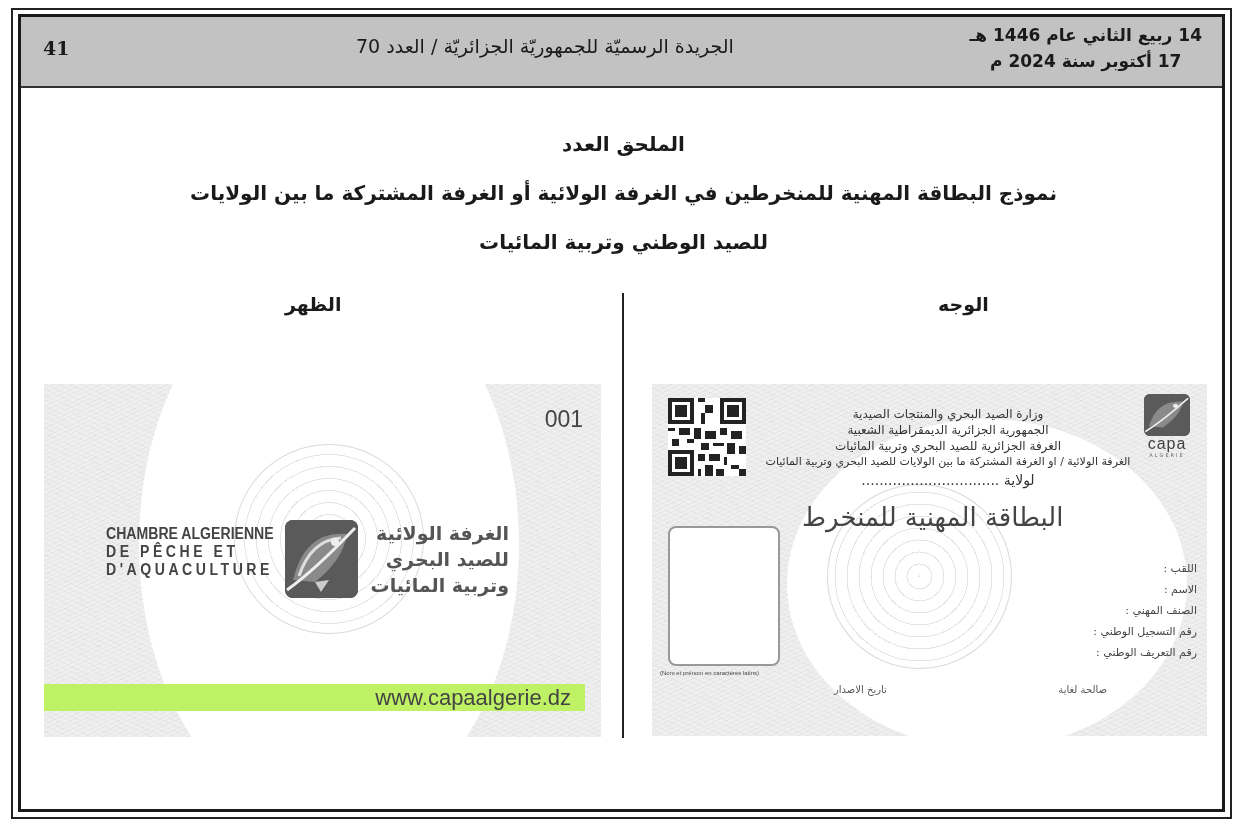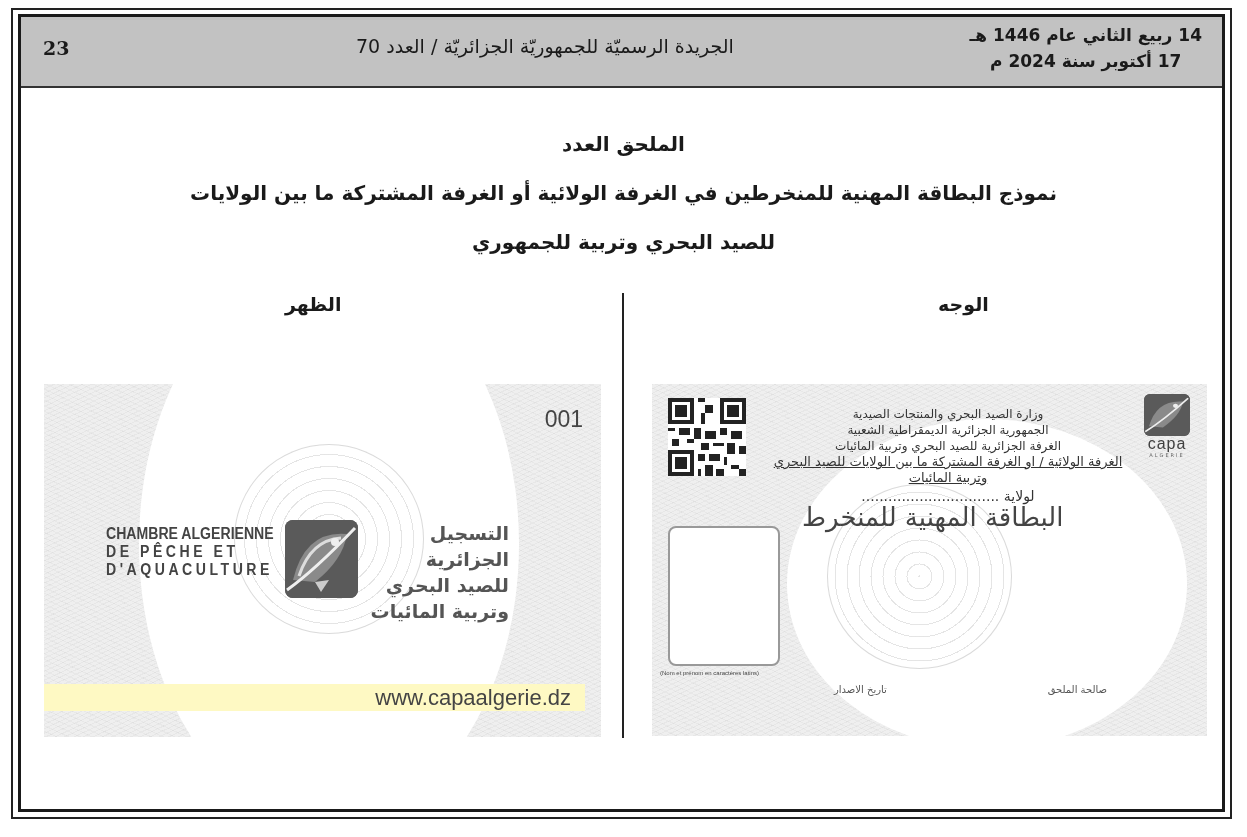--- a/index.html
+++ b/index.html
@@ -43,60 +43,60 @@
   .card-back .lens { left: 95px; top: -120px; width: 380px; height: 560px; transform: rotate(0deg); }
   .card-back .rosette { left: 190px; top: 60px; width: 190px; height: 190px; }
   .serial { position: absolute; right: 18px; top: 22px; font-family: "Liberation Sans", sans-serif; font-size: 23px; color: #444; }
   .back-logo-fr { position: absolute; left: 62px; top: 141px; font-family: "Liberation Sans", sans-serif; font-weight: bold; font-size: 16px; line-height: 18px; color: #444; letter-spacing: 0px; transform: scaleX(0.88); transform-origin: left; }
   .back-logo-fr div:nth-child(2) { letter-spacing: 4px; }
   .back-logo-fr div:nth-child(3) { letter-spacing: 4px; }
   .fish-logo { position: absolute; background: #555; border-radius: 8px; overflow: hidden; }
   .fish-logo svg { width: 100%; height: 100%; display: block; }
   .back-fish { left: 241px; top: 136px; width: 73px; height: 78px; }
   .back-logo-ar { position: absolute; left: 325px; top: 136px; width: 140px; text-align: right; direction: rtl; font-weight: bold; font-size: 19px; line-height: 26px; color: #555; }
-  .web-band { position: absolute; left: 0; top: 300px; width: 541px; height: 27px; background: #fef9c3; }
+  .web-band { position: absolute; left: 0; top: 300px; width: 541px; height: 27px; background: #bef264; }
   .web-text { position: absolute; right: 14px; top: 0; font-family: "Liberation Sans", sans-serif; font-size: 22px; line-height: 27px; color: #444; }
 
   
   .card-front { left: 652px; top: 384px; width: 555px; height: 352px; }
   .card-front .lens { left: 135px; top: 35px; width: 400px; height: 330px; }
   .card-front .rosette { left: 175px; top: 100px; width: 185px; height: 185px; }
   .qr { position: absolute; left: 16px; top: 14px; width: 78px; height: 78px; }
   .front-header { position: absolute; left: 110px; top: 22px; width: 372px; text-align: center; direction: rtl; font-size: 12px; line-height: 16px; color: #333; }
-  .front-header .small { font-size: 13px; text-decoration: underline; }
+  .front-header .small { font-size: 11px; }
   .front-header .wilaya { font-size: 14px; margin-top: 2px; }
   .capa { position: absolute; right: 14px; top: 10px; width: 52px; text-align: center; }
   .capa .fish-logo { position: relative; width: 46px; height: 42px; margin: 0 auto; border-radius: 6px; }
   .capa-word { font-family: "Liberation Sans", sans-serif; font-size: 16px; color: #404040; line-height: 16px; letter-spacing: 1px; }
   .capa-sub { font-size: 5px; letter-spacing: 2px; color: #666; }
   .front-title { position: absolute; left: 150px; top: 118px; direction: rtl; font-size: 26px; color: #444; }
   .photo-box { position: absolute; left: 16px; top: 142px; width: 112px; height: 140px; border: 2px solid #999; border-radius: 8px; background: #fff; }
   .photo-caption { position: absolute; left: 8px; top: 286px; font-family: "Liberation Sans", sans-serif; font-size: 6px; color: #444; }
   .fields { position: absolute; right: 10px; top: 174px; text-align: right; direction: rtl; font-size: 11px; line-height: 21px; color: #444; }
   .issue-date { position: absolute; left: 182px; top: 300px; direction: rtl; font-size: 10px; color: #555; }
   .validity { position: absolute; right: 100px; top: 300px; direction: rtl; font-size: 10px; color: #555; }
 </style>
 </head>
 <body>
 
 <div class="frame-outer"></div>
 <div class="frame-inner"></div>
 
 <div class="header">
-  <span class="hdr-page">23</span>
+  <span class="hdr-page">41</span>
   <span class="hdr-title">الجريدة الرسميّة للجمهوريّة الجزائريّة / العدد 70</span>
   <div class="hdr-date">
     <div>14 ربيع الثاني عام 1446 هـ</div>
     <div>17 أكتوبر سنة 2024 م</div>
   </div>
 </div>
 
 <div class="annex-title t1">الملحق العدد</div>
 <div class="annex-title t2">نموذج البطاقة المهنية للمنخرطين في الغرفة الولائية أو الغرفة المشتركة ما بين الولايات</div>
-<div class="annex-title t3">للصيد البحري وتربية للجمهوري</div>
+<div class="annex-title t3">للصيد الوطني وتربية المائيات</div>
 
 <div class="side-label lbl-back">الظهر</div>
 <div class="side-label lbl-front">الوجه</div>
 <div class="divider"></div>
 
 <div class="card card-back">
   <div class="guilloche"></div>
   <div class="lens"></div>
   <div class="rosette"></div>
   <div class="serial">001</div>
@@ -109,21 +109,21 @@
     <svg viewBox="0 0 73 78">
       <rect width="73" height="78" fill="#5a5a5a"></rect>
       <path d="M8 60 Q20 10 62 14 Q58 40 30 62 Z" fill="#8a8a8a"></path>
       <path d="M14 56 Q26 20 56 18" stroke="#ddd" stroke-width="3" fill="none"></path>
       <circle cx="50" cy="22" r="4" fill="#eee"></circle>
       <path d="M30 62 L36 72 L44 60 Z" fill="#ccc"></path>
       <path d="M2 70 Q30 50 70 8" stroke="#eee" stroke-width="3" fill="none"></path>
     </svg>
   </div>
   <div class="back-logo-ar">
-    <div>التسجيل الجزائرية</div>
+    <div>الغرفة الولائية</div>
     <div>للصيد البحري</div>
     <div>وتربية المائيات</div>
   </div>
   <div class="web-band">
     <span class="web-text">www.capaalgerie.dz</span>
   </div>
 </div>
 
 <div class="card card-front">
   <div class="guilloche"></div>
@@ -186,16 +186,23 @@
       </svg>
     </div>
     <div class="capa-word">capa</div>
     <div class="capa-sub">ALGERIE</div>
   </div>
 
   <div class="front-title">البطاقة المهنية للمنخرط</div>
   <div class="photo-box"></div>
   <div class="photo-caption">(Nom et prénom en caractères latins)</div>
 
+  <div class="fields">
+    <div>اللقب :</div>
+    <div>الاسم :</div>
+    <div>الصنف المهني :</div>
+    <div>رقم التسجيل الوطني :</div>
+    <div>رقم التعريف الوطني :</div>
+  </div>
 
   <div class="issue-date">تاريخ الاصدار</div>
-  <div class="validity">صالحة الملحق</div>
+  <div class="validity">صالحة لغاية</div>
 </div>
 
 </body></html>

